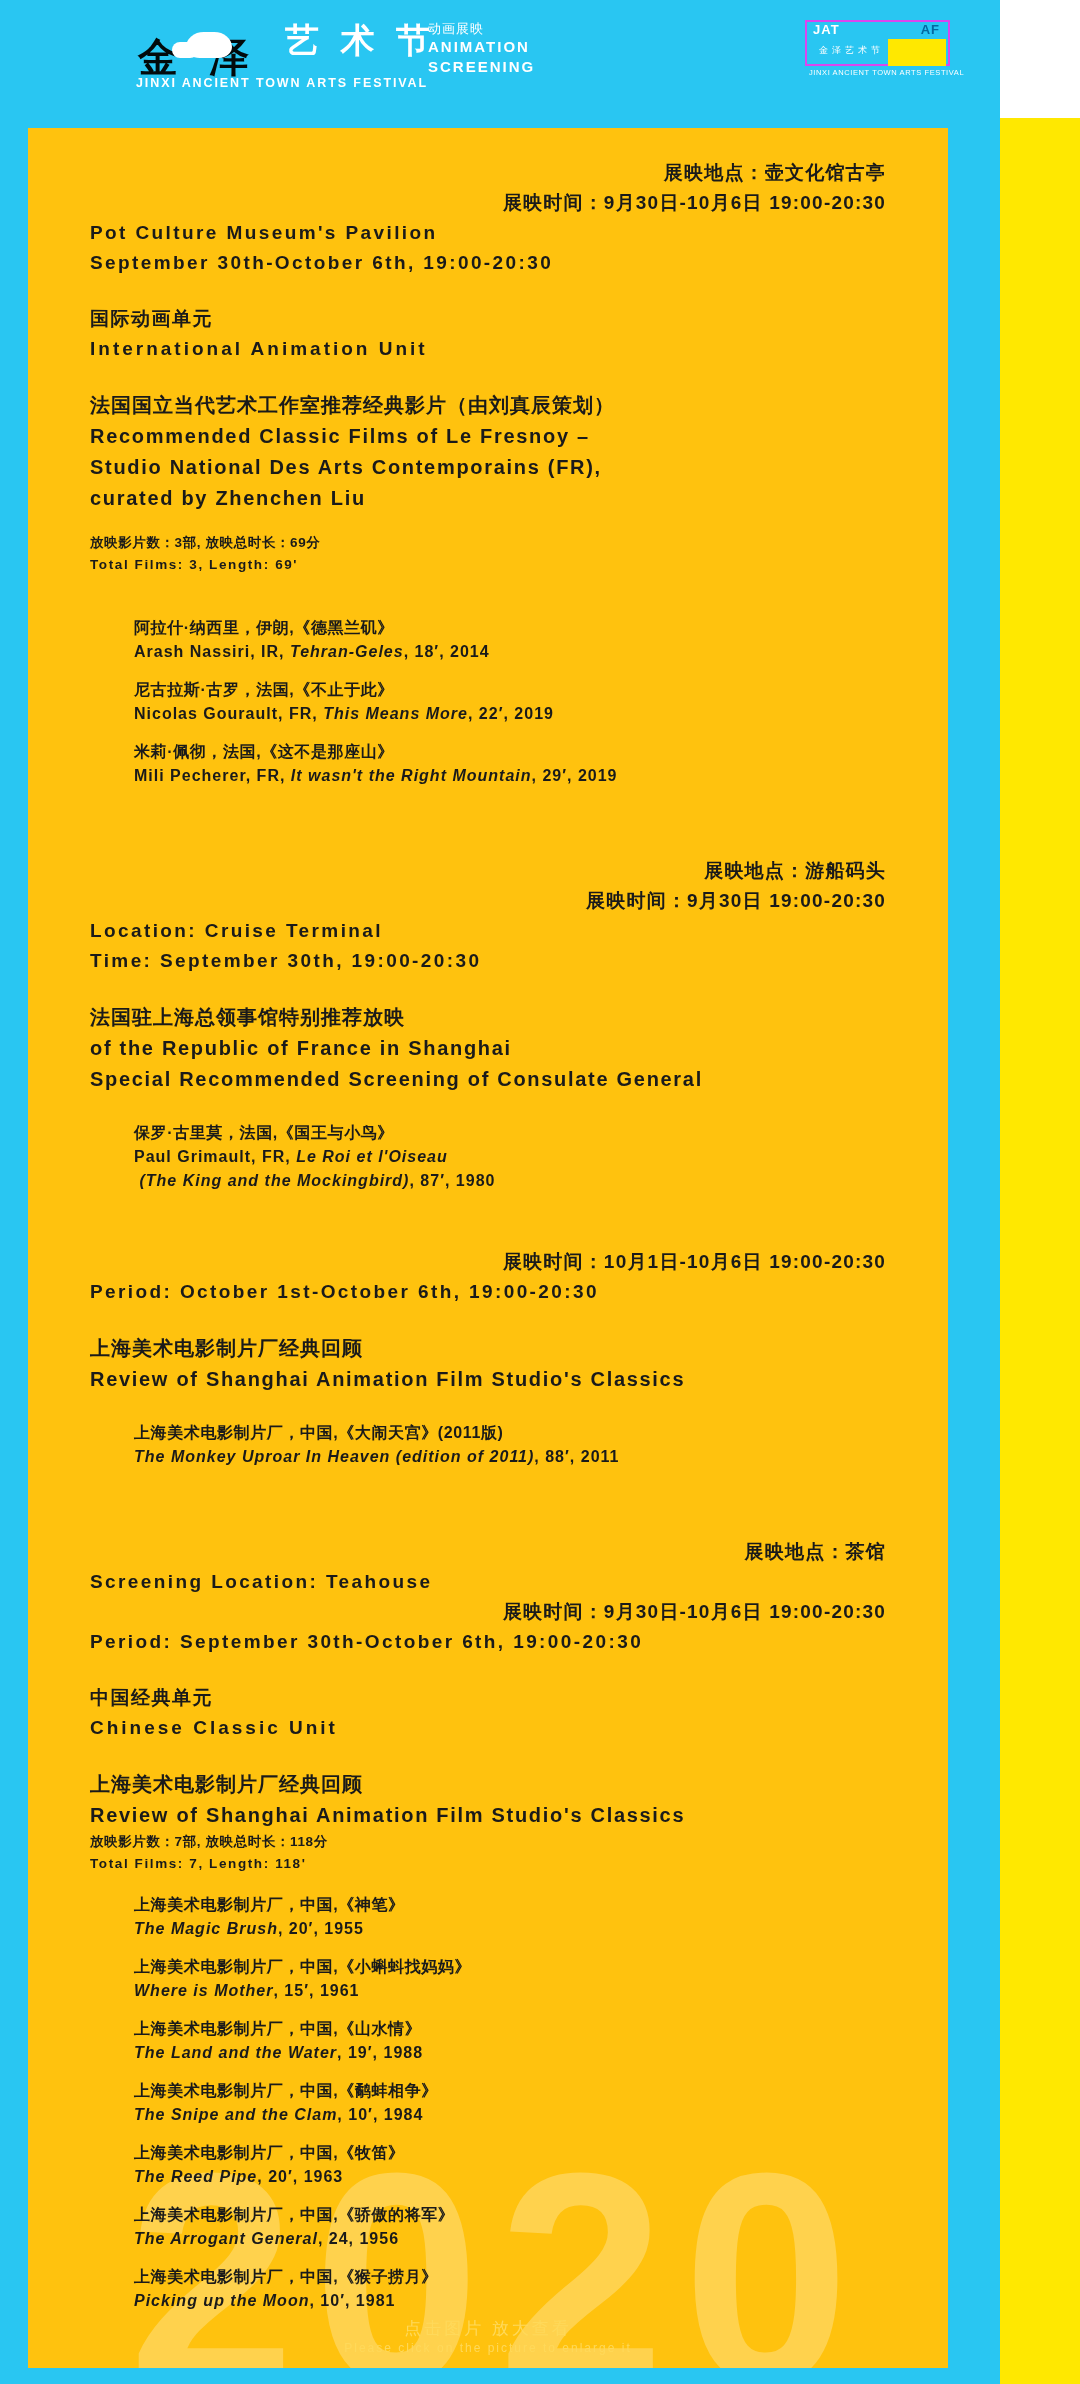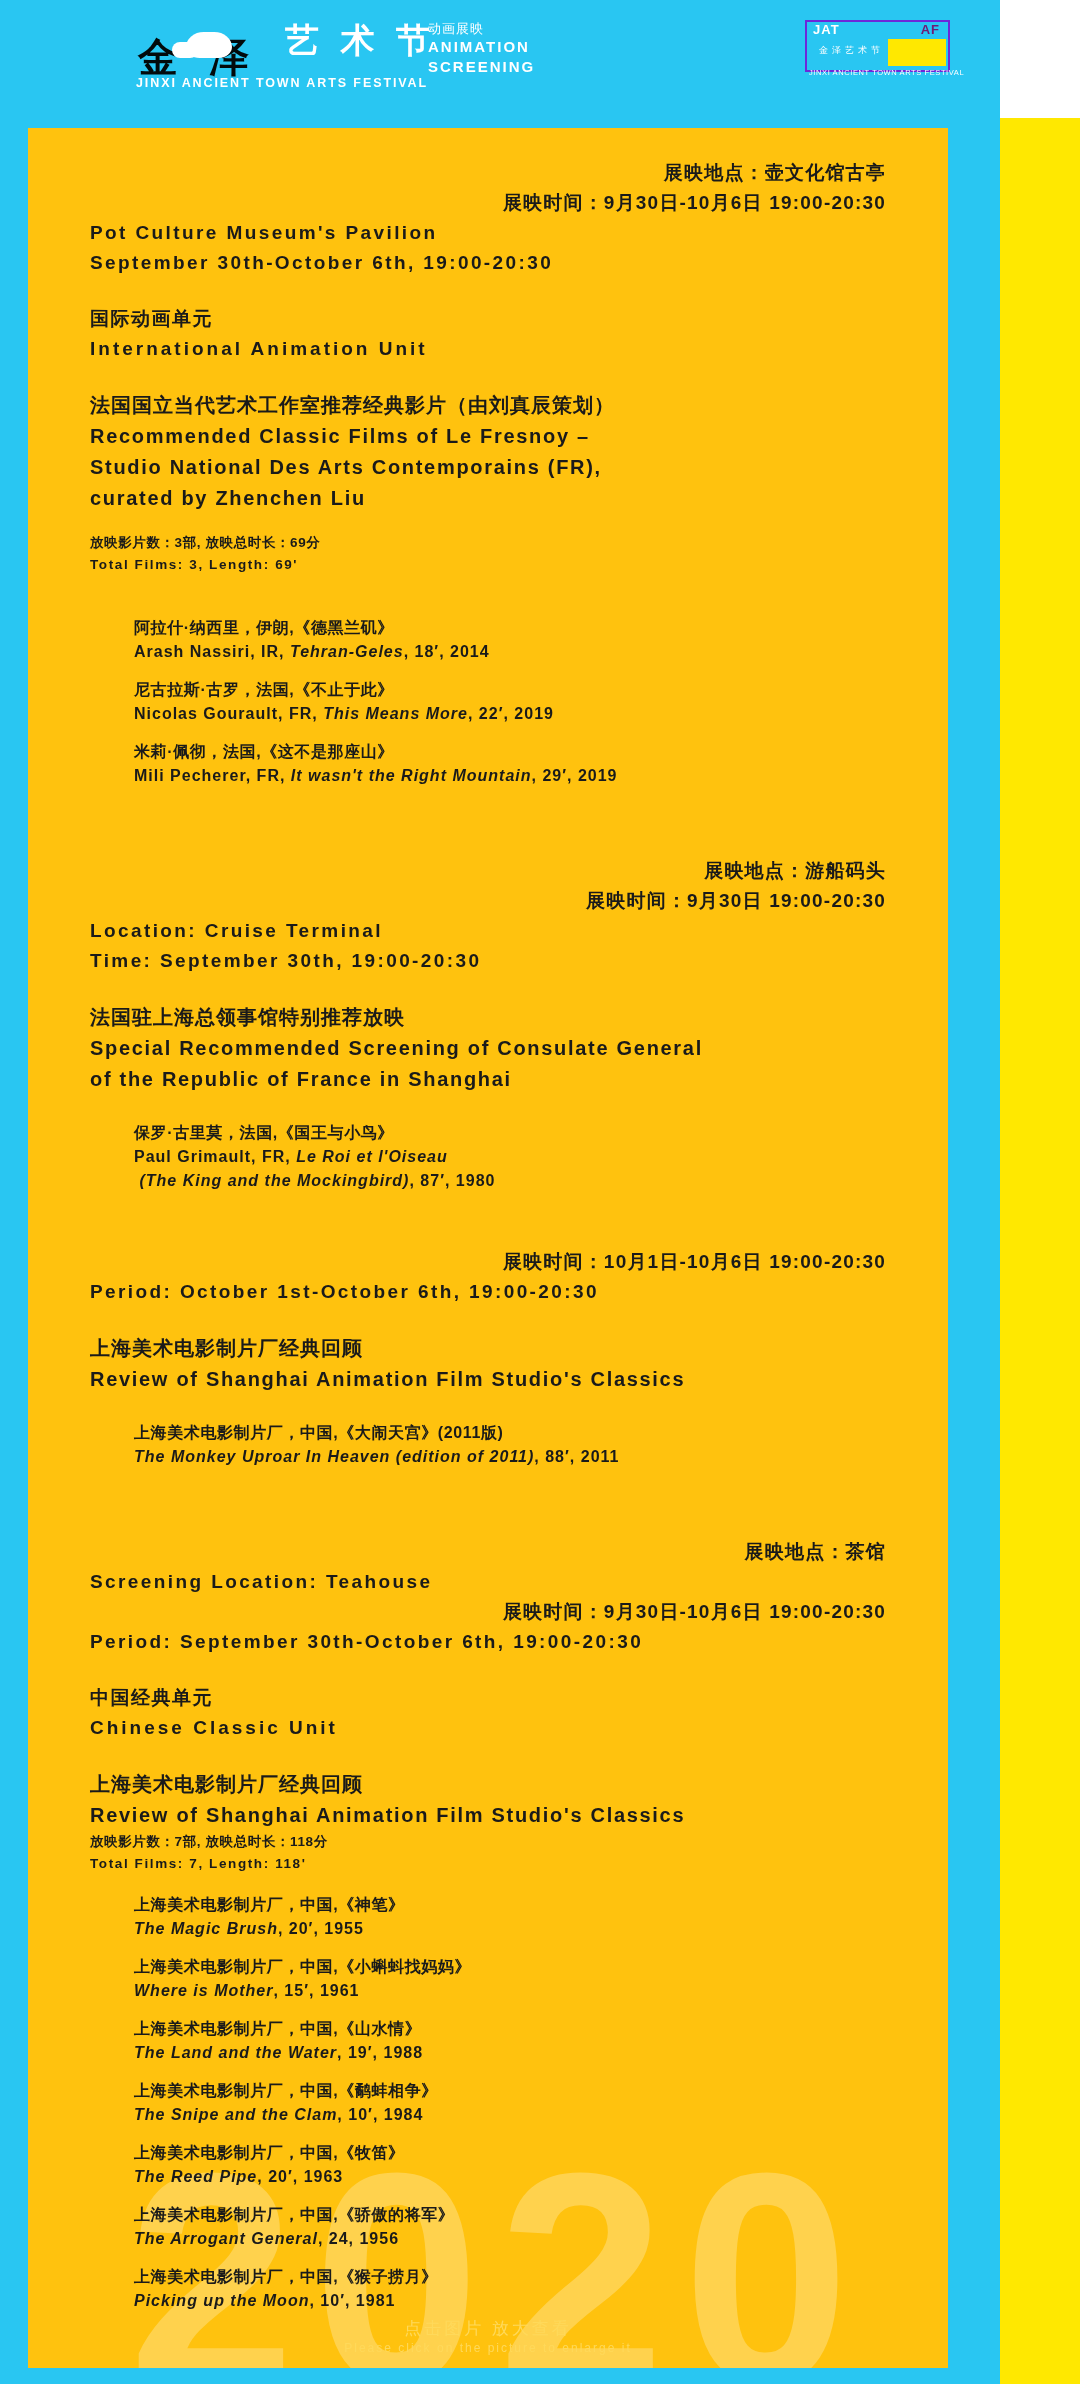--- a/index.html
+++ b/index.html
@@ -121,43 +121,43 @@
   }
   
   .rlogo {
     position: absolute;
     left: 805px; top: 20px;
     width: 145px; height: 55px;
   }
   .rlogo-frame {
     position: absolute;
     left: 0; top: 0;
-    width: 145px; height: 52px;
-    border: 2px solid #6d28d9;
+    width: 145px; height: 46px;
+    border: 2px solid #d946ef;
   }
   .rlogo-yellow {
     position: absolute;
     right: 2px; top: 17px;
     width: 58px; height: 27px;
     background: #ffe800;
   }
   .rlogo-jat {
     position: absolute;
     left: 6px; top: 0px;
     font-size: 13px;
     font-weight: bold;
     color: #ffffff;
     letter-spacing: 1px;
   }
   .rlogo-af {
     position: absolute;
     right: 8px; top: 0px;
     font-size: 13px;
     font-weight: bold;
-    color: #701a75;
+    color: #0369a1;
     letter-spacing: 1px;
   }
   .rlogo-cn {
     position: absolute;
     left: 12px; top: 22px;
     font-size: 9px;
     letter-spacing: 4px;
     color: #ffffff;
   }
   .rlogo-en {
@@ -356,22 +356,22 @@
 
       <div class="gap-xl"></div>
 
       <div class="blk">
         <div class="l-head">展映地点：游船码头</div>
         <div class="l-head">展映时间：9月30日 19:00-20:30</div>
         <div class="l-head-en">Location: Cruise Terminal</div>
         <div class="l-head-en">Time: September 30th, 19:00-20:30</div>
         <div class="gap-m"></div>
         <div class="sec-cn">法国驻上海总领事馆特别推荐放映</div>
+        <div class="sec-en">of the Republic of France in Shanghai</div>
         <div class="sec-en">Special Recommended Screening of Consulate General</div>
-        <div class="sec-en">of the Republic of France in Shanghai</div>
         <div class="gap-m"></div>
         <div class="film-row">
           <div class="film-cn">保罗·古里莫，法国,《国王与小鸟》</div>
           <div class="film-en"><span>Paul Grimault, FR, </span><i>Le Roi et l'Oiseau</i></div>
           <div class="film-en">&nbsp;<i>(The King and the Mockingbird)</i><span>, 87′, 1980</span></div>
         </div>
       </div>
 
       <div class="gap-l"></div>
 

